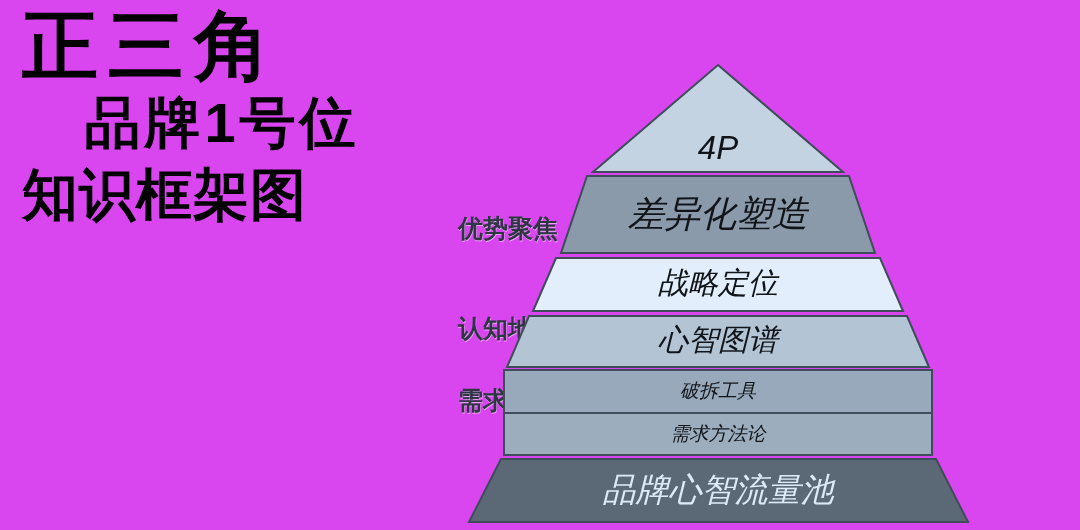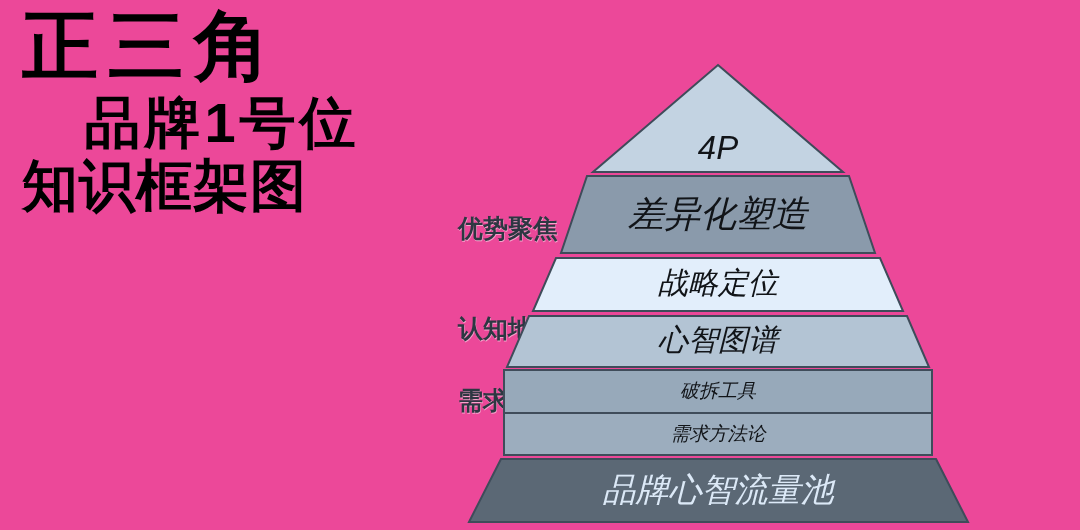--- a/index.html
+++ b/index.html
@@ -44,21 +44,21 @@
     font-size: 56px;
     line-height: 62px;
     letter-spacing: 4px;
     margin-top: 4px;
     text-align: center;
   }
   #heading-line-3 {
     font-size: 56px;
     line-height: 62px;
     letter-spacing: 1px;
-    margin-top: 1px;
+    margin-top: 10px;
   }
 
   
   .side-label {
     position: absolute;
     right: 522px;
     text-align: right;
     white-space: nowrap;
     color: #2d3742;
     font-size: 25px;
@@ -95,21 +95,21 @@
     font-family: "Liberation Sans", "DejaVu Sans", sans-serif;
     text-anchor: middle;
     dominant-baseline: middle;
   }
   .tier-text-dark { fill: #111418; }
   .tier-text-light { fill: #dce9f7; }
 </style>
 </head>
 <body>
 
-<div id="canvas" style="background: #ec4899;">
+<div id="canvas" style="background: #d946ef;">
 
   <div id="heading">
     <div class="hl" id="heading-line-1">正三角</div>
     <div class="hl" id="heading-line-2">品牌1号位</div>
     <div class="hl" id="heading-line-3">知识框架图</div>
   </div>
 
   <div class="side-label" id="label-advantage">优势聚焦</div>
   <div class="side-label" id="label-cognition">认知地图</div>
   <div class="side-label" id="label-demand">需求分析</div>

